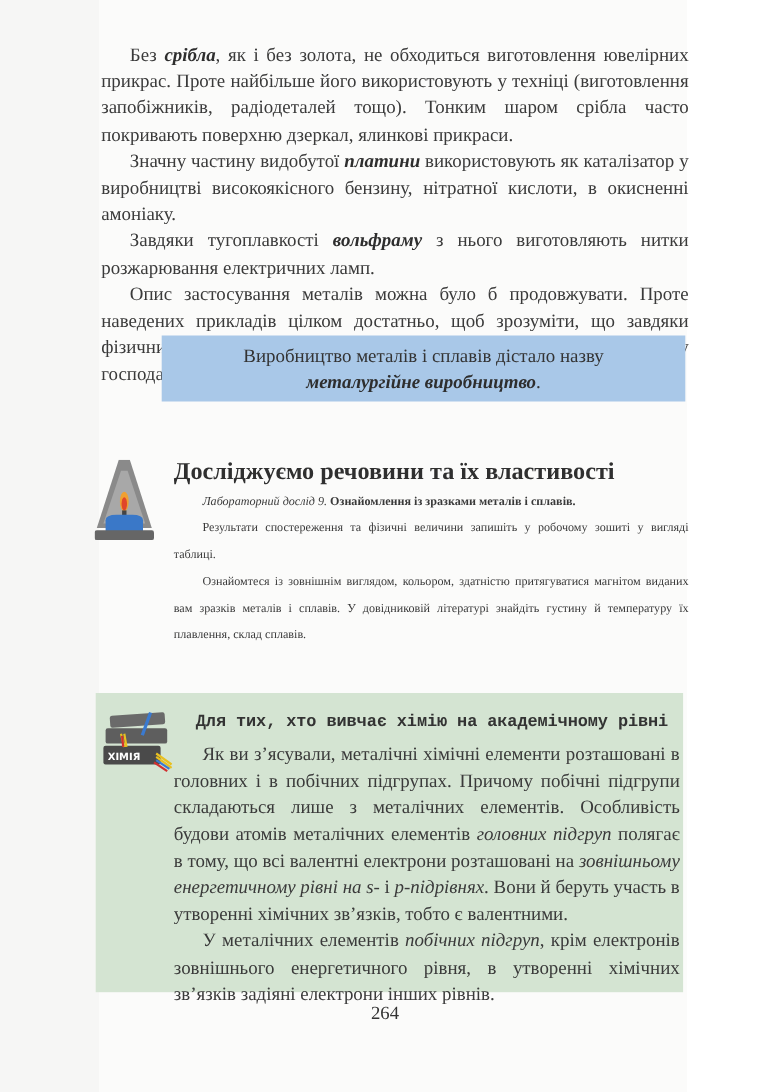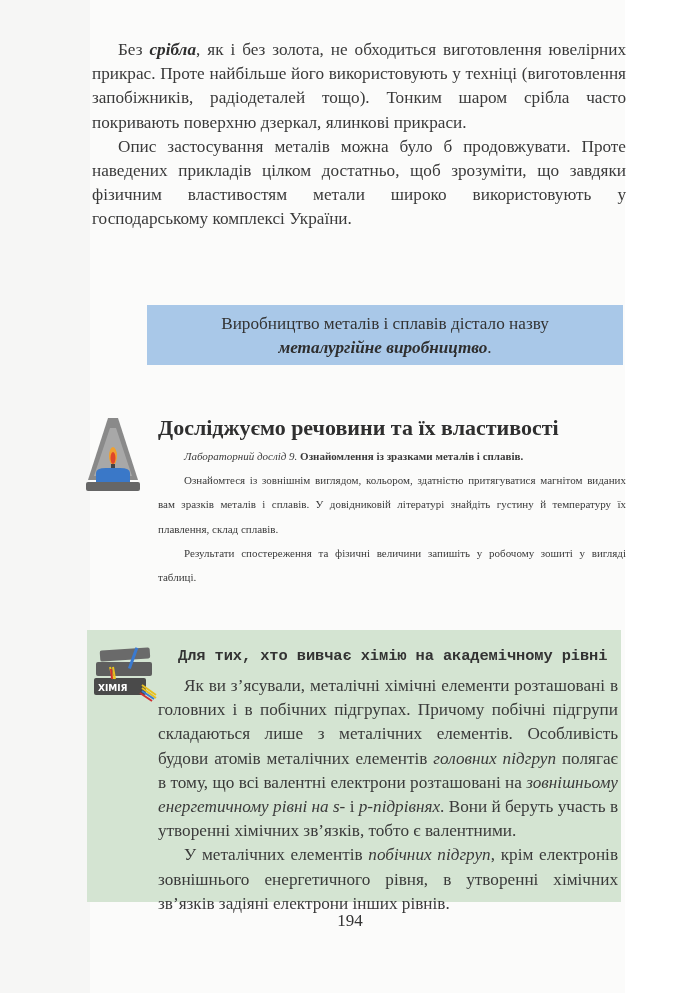--- a/index.html
+++ b/index.html
@@ -33,20 +33,22 @@
 
     .page-number { position: absolute; left: 0; width: 700px; top: 911px; text-align: center; font-size: 17px; color: #333; }
   </style>
 </head>
 <body>
 
 <div class="page">
 
   <div class="text-block" style="top:38px;">
     <p class="para"><span>Без </span><span class="bi">срібла</span><span>, як і без золота, не обходиться виготовлення ювелірних прикрас. Проте найбільше його використовують у техніці (виготовлення запобіжників, радіодеталей тощо). Тонким шаром срібла часто покривають поверхню дзеркал, ялинкові прикраси.</span></p>
+    <p class="para"><span>Значну частину видобутої </span><span class="bi">платини</span><span> використовують як каталізатор у виробництві високоякісного бензину, нітратної кислоти, в окисненні амоніаку.</span></p>
+    <p class="para"><span>Завдяки тугоплавкості </span><span class="bi">вольфраму</span><span> з нього виготовляють нитки розжарювання електричних ламп.</span></p>
     <p class="para"><span>Опис застосування металів можна було б продовжувати. Проте наведених прикладів цілком достатньо, щоб зрозуміти, що завдяки фізичним властивостям метали широко використовують у господарському комплексі України.</span></p>
   </div>
 
   <div class="def-box">
     <div>Виробництво металів і сплавів дістало назву</div>
     <div><span class="bi">металургійне виробництво</span><span>.</span></div>
   </div>
 
   <svg class="lab-icon" viewBox="0 0 54 76">
     <polygon points="22,0 32,0 52,62 2,62" fill="#8a8a8a"></polygon>
@@ -55,22 +57,22 @@
     <ellipse cx="27" cy="40" rx="2.5" ry="6" fill="#e0462a"></ellipse>
     <rect x="25" y="46" width="4" height="5" fill="#444"></rect>
     <path d="M10,55 Q10,50 20,50 L34,50 Q44,50 44,55 L44,64 Q44,68 38,68 L16,68 Q10,68 10,64 Z" fill="#3a78c8"></path>
     <rect x="0" y="64" width="54" height="9" rx="2" fill="#666"></rect>
   </svg>
 
   <div class="lab-title">Досліджуємо речовини та їх властивості</div>
 
   <div class="lab-block">
     <p class="para"><span class="it">Лабораторний дослід 9.</span> <span class="b">Ознайомлення із зразками металів і сплавів.</span></p>
+    <p class="para">Результати спостереження та фізичні величини запишіть у робочому зошиті у вигляді таблиці.</p>
     <p class="para">Ознайомтеся із зовнішнім виглядом, кольором, здатністю притягуватися магнітом виданих вам зразків металів і сплавів. У довідниковій літературі знайдіть густину й температуру їх плавлення, склад сплавів.</p>
-    <p class="para">Результати спостереження та фізичні величини запишіть у робочому зошиті у вигляді таблиці.</p>
   </div>
 
   <div class="green-box"></div>
 
   <svg class="books-icon" viewBox="0 0 70 58">
     <rect x="8" y="4" width="50" height="11" rx="2" fill="#6a6a6a" transform="rotate(-4 33 10)"></rect>
     <rect x="4" y="17" width="56" height="14" rx="2" fill="#5e5e5e"></rect>
     <rect x="2" y="33" width="52" height="17" rx="2" fill="#4a4a4a"></rect>
     <rect x="40" y="2" width="3" height="22" fill="#3a7ad0" transform="rotate(20 41 12)"></rect>
     <path d="M18,22 l3,12 M21,22 l2,12" stroke="#e8c020" stroke-width="2"></path>
@@ -81,14 +83,14 @@
     <text x="6" y="46" font-family="DejaVu Sans, sans-serif" font-size="9" font-weight="bold" fill="#fff">ХІМІЯ</text>
   </svg>
 
   <div class="green-title">Для тих, хто вивчає хімію на академічному рівні</div>
 
   <div class="green-block">
     <p class="para"><span>Як ви з’ясували, металічні хімічні елементи розташовані в головних і в побічних підгрупах. Причому побічні підгрупи складаються лише з металічних елементів. Особливість будови атомів металічних елементів </span><span class="it">головних підгруп</span><span> полягає в тому, що всі валентні електрони розташовані на </span><span class="it">зовнішньому енергетичному рівні на s-</span><span> і </span><span class="it">p-підрівнях</span><span>. Вони й беруть участь в утворенні хімічних зв’язків, тобто є валентними.</span></p>
     <p class="para"><span>У металічних елементів </span><span class="it">побічних підгруп</span><span>, крім електронів зовнішнього енергетичного рівня, в утворенні хімічних зв’язків задіяні електрони інших рівнів.</span></p>
   </div>
 
-  <div class="page-number">194</div>
+  <div class="page-number">264</div>
 </div>
 
 </body></html>

